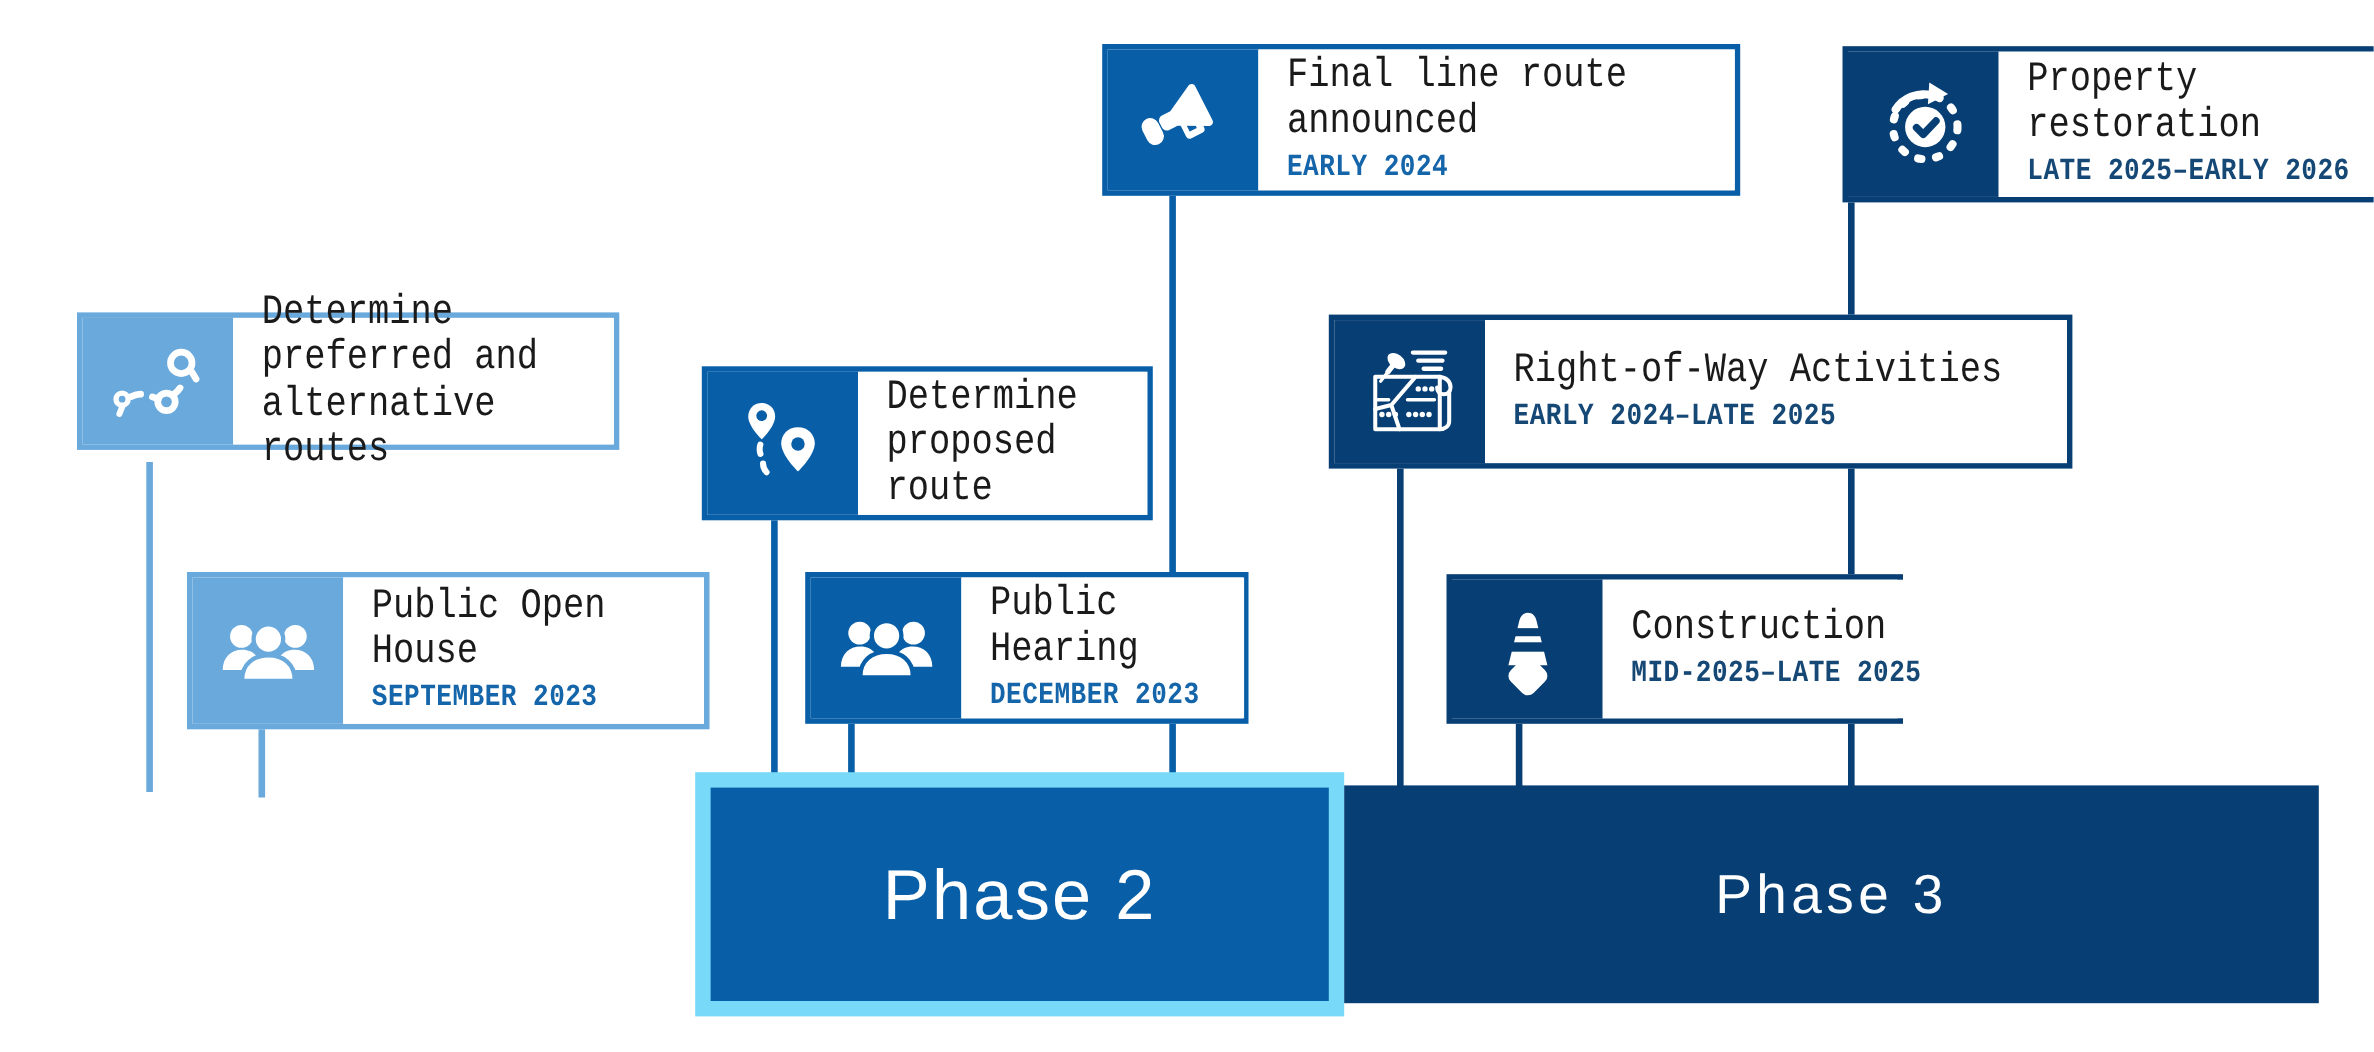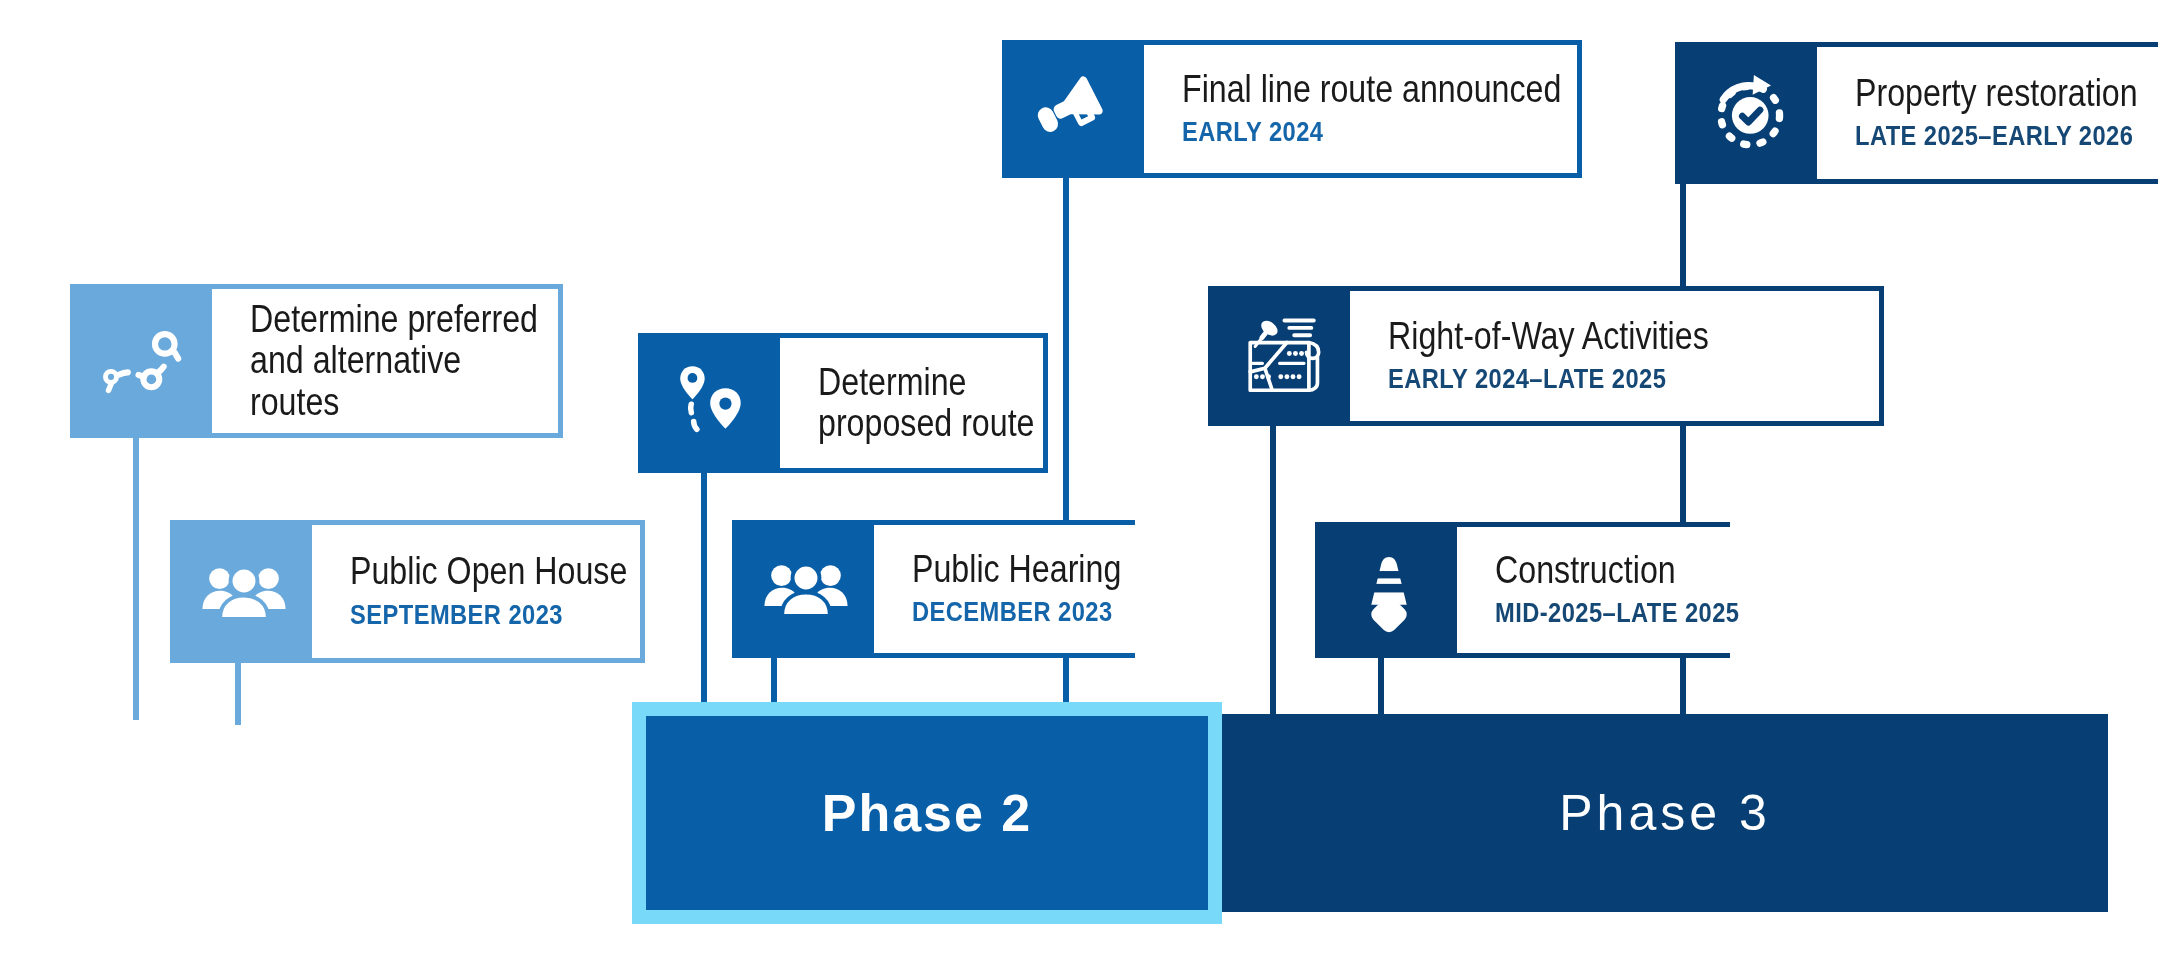--- a/index.html
+++ b/index.html
@@ -23,44 +23,44 @@
   #line-public-hearing   {left:771px;top:650px;height:70px;}
   #line-final-route      {left:1063px;top:172px;height:546px;}
   #line-right-of-way     {left:1270px;top:418px;height:302px;}
   #line-construction     {left:1378px;top:650px;height:70px;}
   #line-property         {left:1680px;top:180px;height:540px;}
 
   
   .card{position:absolute;display:flex;z-index:3;background:#fff;border:5px solid var(--accent);box-sizing:border-box;}
   .icon-box{width:137px;flex:0 0 137px;background:var(--accent);display:flex;align-items:center;justify-content:center;}
   .icon-box svg{width:88px;height:88px;}
-  .text-box{flex:1;display:flex;flex-direction:column;justify-content:center;padding-left:38px;padding-right:6px;background:#fff;}
+  .text-box{flex:1;display:flex;flex-direction:column;justify-content:center;padding-left:26px;padding-right:6px;background:#fff;font-family:Liberation Mono, monospace;}
   .tt{display:block;color:#1a1a1a;font-size:38px;line-height:1.08;font-weight:400;
       width:118%;transform:scaleX(0.847);transform-origin:left center;}
   .sub{display:block;color:var(--sub);font-size:28px;line-height:1.25;font-weight:700;margin-top:4px;
       white-space:nowrap;width:118%;transform:scaleX(0.847);transform-origin:left center;letter-spacing:0.5px;}
 
   #card-final-route          {left:1002px;top:40px; width:580px;height:138px;}
   #card-property-restoration {left:1675px;top:42px; width:490px;height:142px;}
-  #card-preferred-routes     {left:70px;  top:284px;width:493px;height:154px;}
+  #card-preferred-routes     {left:70px;  top:284px;width:493px;height:125px;}
   #card-proposed-route       {left:638px; top:285px;width:410px;height:140px;margin-top:48px;}
   #card-right-of-way         {left:1208px;top:286px;width:676px;height:140px;}
   #card-open-house           {left:170px; top:520px;width:475px;height:143px;}
   #card-public-hearing       {left:732px; top:520px;width:403px;height:138px;}
   #card-construction         {left:1315px;top:522px;width:415px;height:136px;}
 
   
   .phase-bar{position:absolute;z-index:2;display:flex;align-items:center;justify-content:center;}
   .phase-label{color:#fff;font-size:50px;font-weight:400;letter-spacing:4px;}
   #phase-1{left:70px;  top:714px;width:566px;height:198px;background:#6AA9DC;}
   #phase-3{left:1222px;top:714px;width:886px;height:198px;background:#073E74;}
   #phase-2-frame{left:632px;top:702px;width:590px;height:222px;background:#79D9F8;z-index:2;
      position:absolute;box-sizing:border-box;padding:14px;}
   #phase-2{position:relative;width:100%;height:100%;background:#095FA7;display:flex;align-items:center;justify-content:center;}
-  #phase-2 .phase-label{font-weight:700;font-size:52px;letter-spacing:2px;}
+  #phase-2 .phase-label{font-weight:400;font-size:64px;letter-spacing:2px;}
 
   
   .accent-fill{fill:var(--accent);}
   .accent-stroke{stroke:var(--accent);}
 </style>
 </head>
 <body>
 
 <div class="canvas">
 

